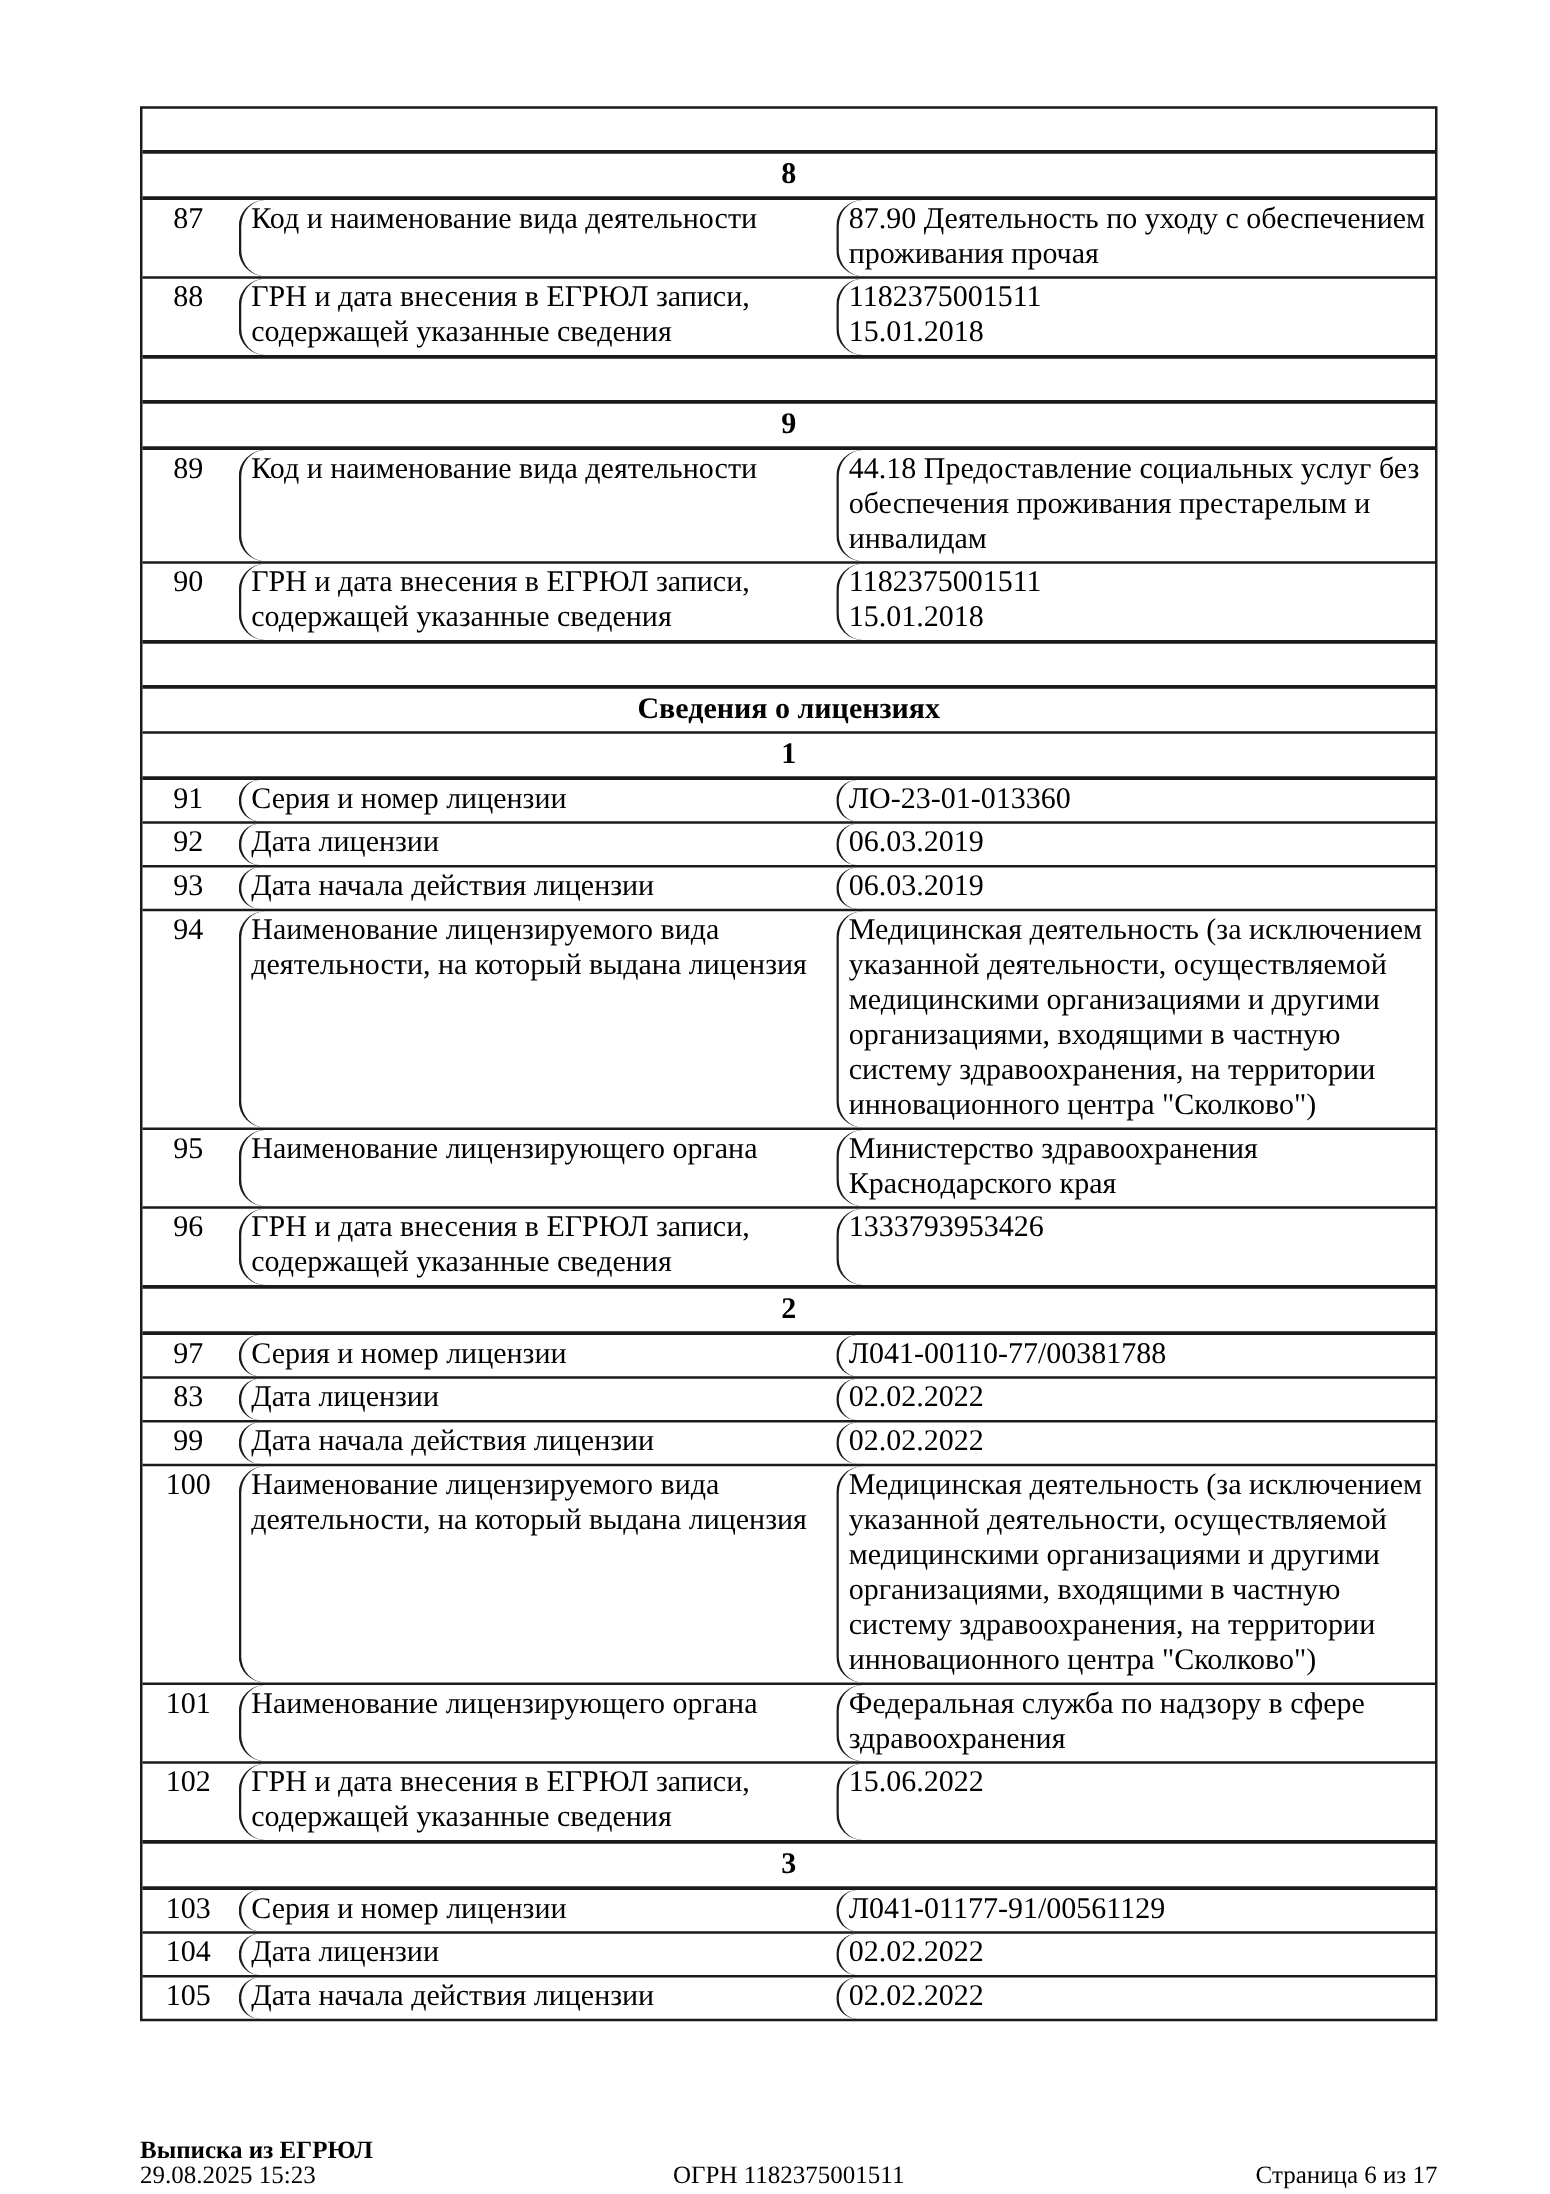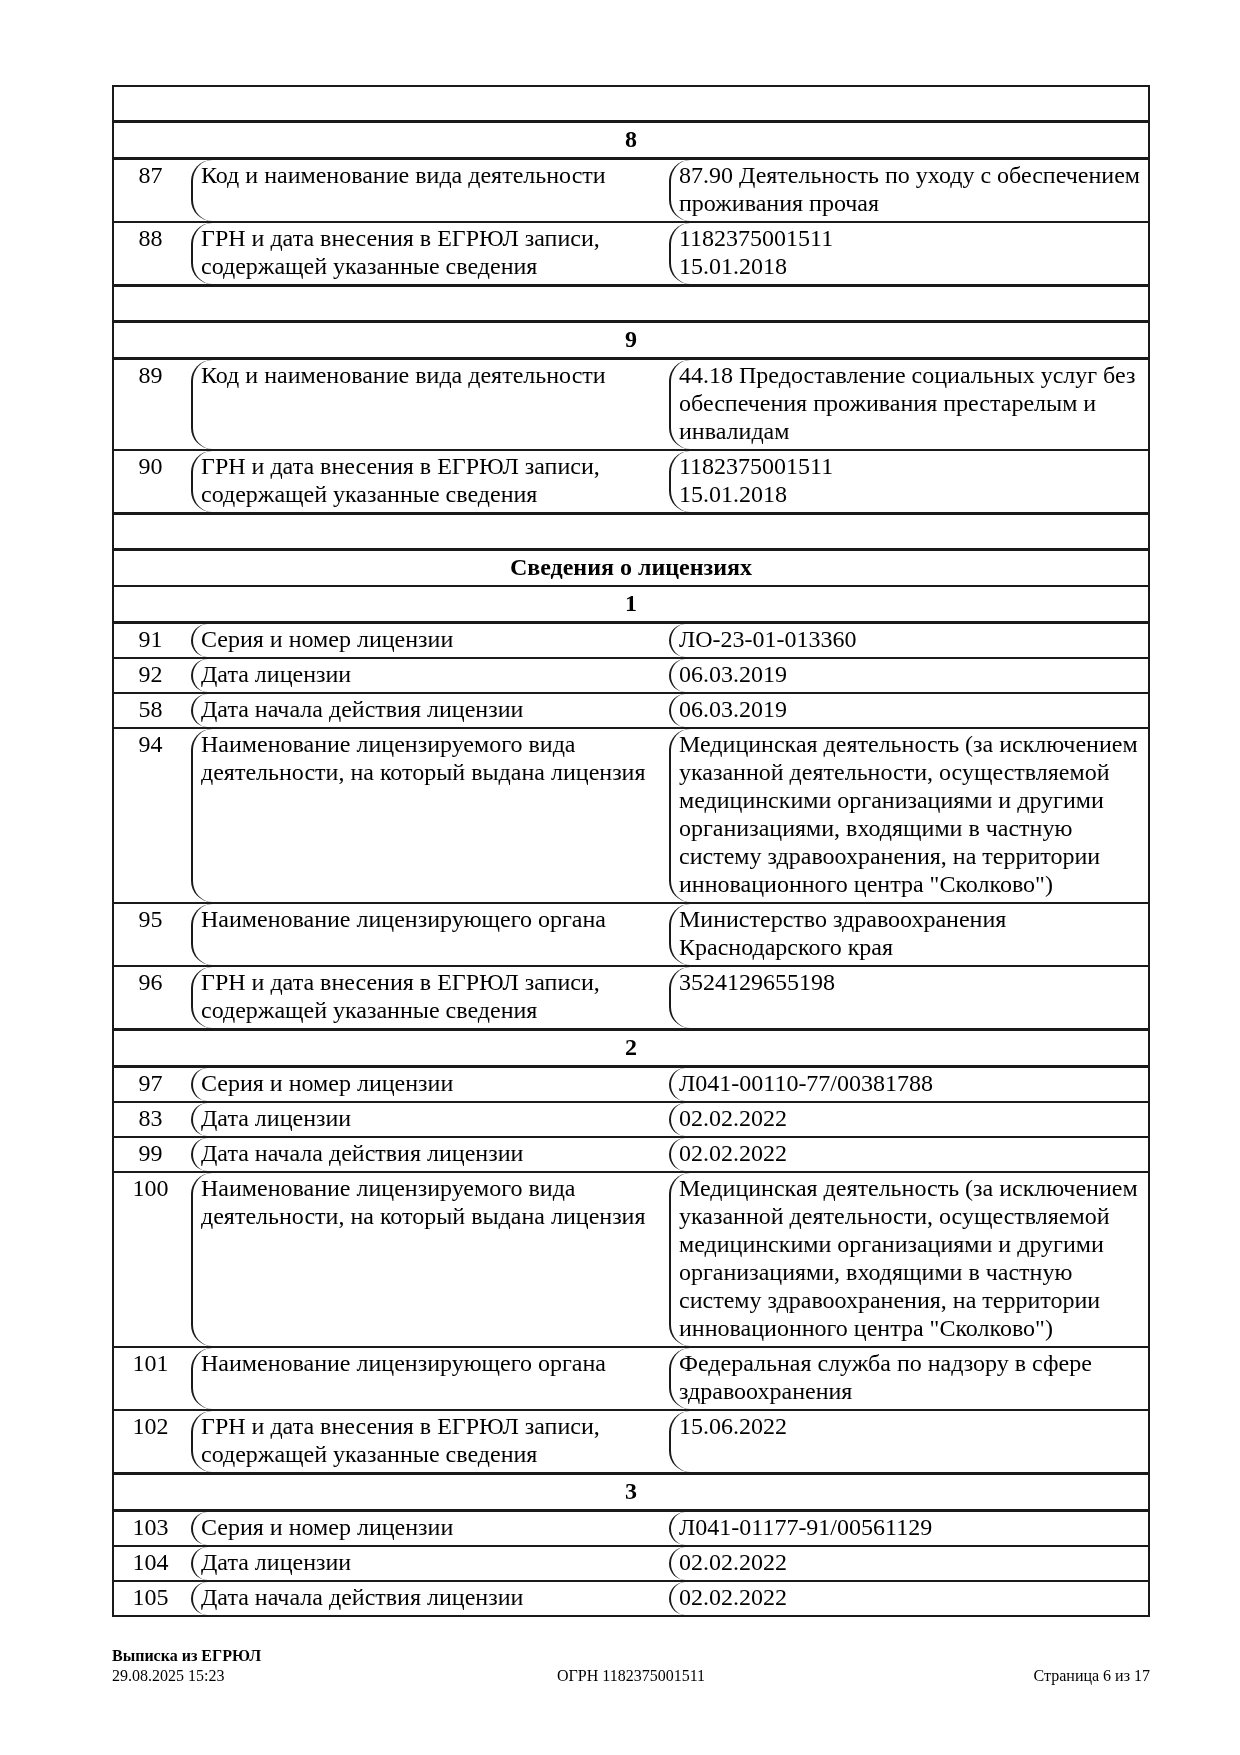--- a/index.html
+++ b/index.html
@@ -51,23 +51,23 @@
   }
   .section-title {
     text-align: center;
     font-weight: bold;
     padding-top: 2px;
     padding-bottom: 4px;
   }
   .footer {
     position: absolute;
     left: 112px;
-    top: 1646px;
+    top: 1710px;
     width: 1038px;
-    font-size: 16px;
+    font-size: 20px;
     line-height: 20px;
   }
   .footer-title { font-weight: bold; }
   .footer-row {
     position: relative;
     display: flex;
     justify-content: space-between;
   }
   .footer-ogrn {
     position: absolute;
@@ -133,21 +133,21 @@
       </div>
     </div>
     <div class="row data">
       <div class="cell num">92</div>
       <div class="cell label">Дата лицензии</div>
       <div class="cell value">
         <div>06.03.2019</div>
       </div>
     </div>
     <div class="row data">
-      <div class="cell num">58</div>
+      <div class="cell num">93</div>
       <div class="cell label">Дата начала действия лицензии</div>
       <div class="cell value">
         <div>06.03.2019</div>
       </div>
     </div>
     <div class="row data">
       <div class="cell num">94</div>
       <div class="cell label">Наименование лицензируемого вида деятельности, на который выдана лицензия</div>
       <div class="cell value">
         <div>Медицинская деятельность (за исключением указанной деятельности, осуществляемой медицинскими организациями и другими организациями, входящими в частную систему здравоохранения, на территории инновационного центра "Сколково")</div>
@@ -157,21 +157,21 @@
       <div class="cell num">95</div>
       <div class="cell label">Наименование лицензирующего органа</div>
       <div class="cell value">
         <div>Министерство здравоохранения Краснодарского края</div>
       </div>
     </div>
     <div class="row data">
       <div class="cell num">96</div>
       <div class="cell label">ГРН и дата внесения в ЕГРЮЛ записи, содержащей указанные сведения</div>
       <div class="cell value">
-        <div>3524129655198</div>
+        <div>1333793953426</div>
       </div>
     </div>
     <div class="row section thick">
       <div class="cell section-title">2</div>
     </div>
     <div class="row data thick">
       <div class="cell num">97</div>
       <div class="cell label">Серия и номер лицензии</div>
       <div class="cell value">
         <div>Л041-00110-77/00381788</div>

